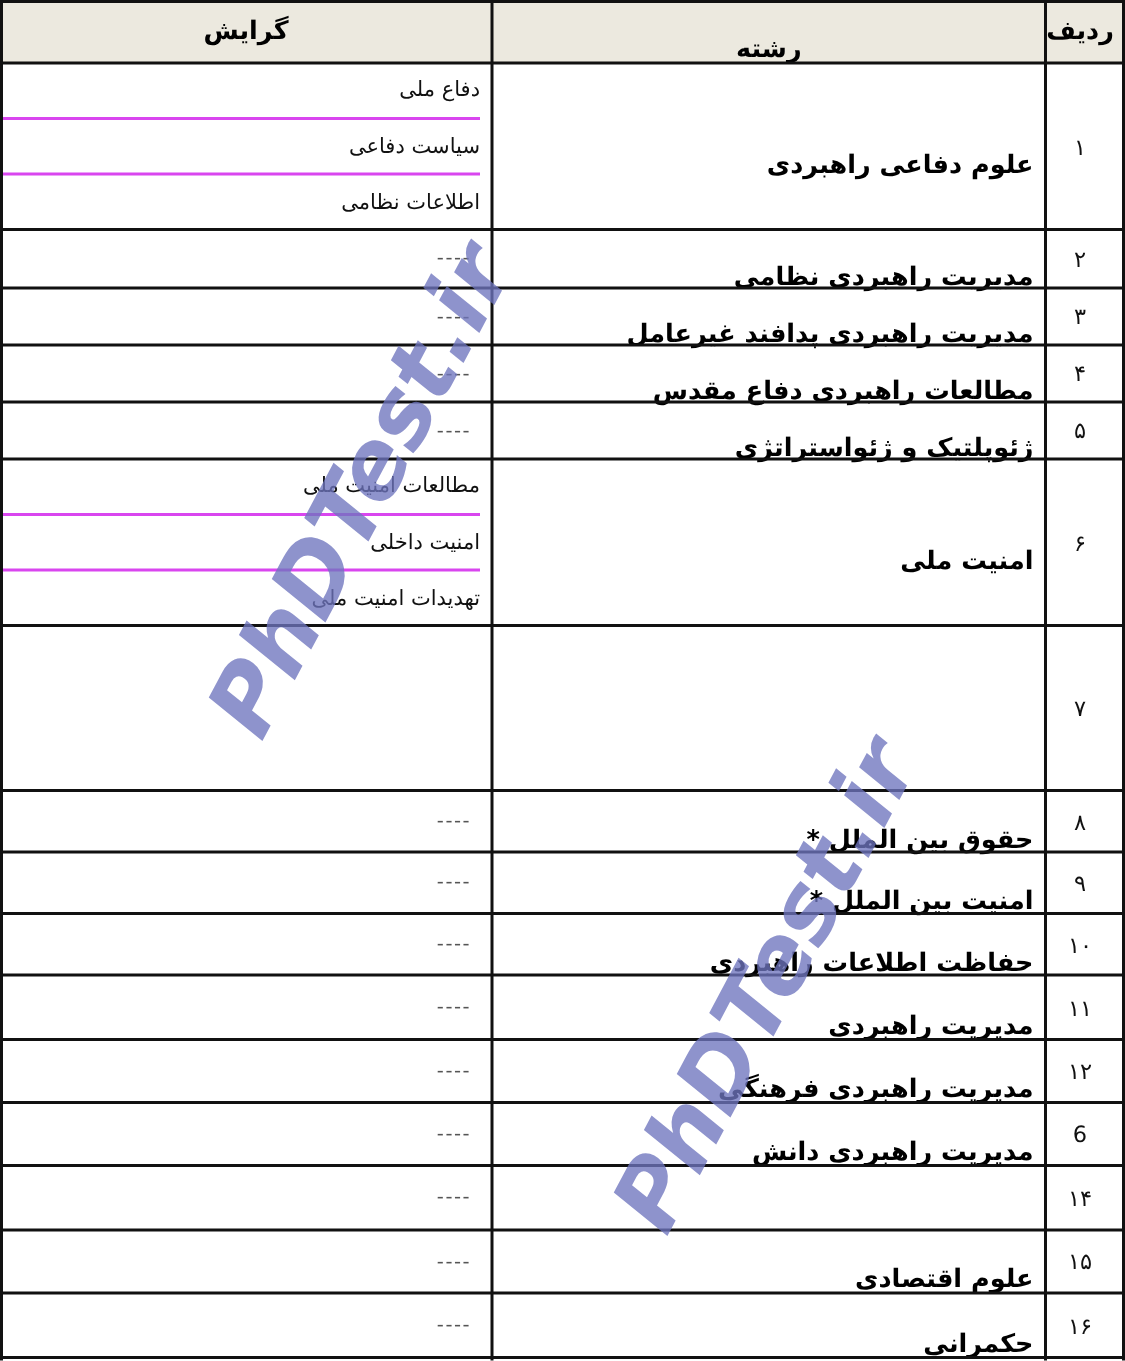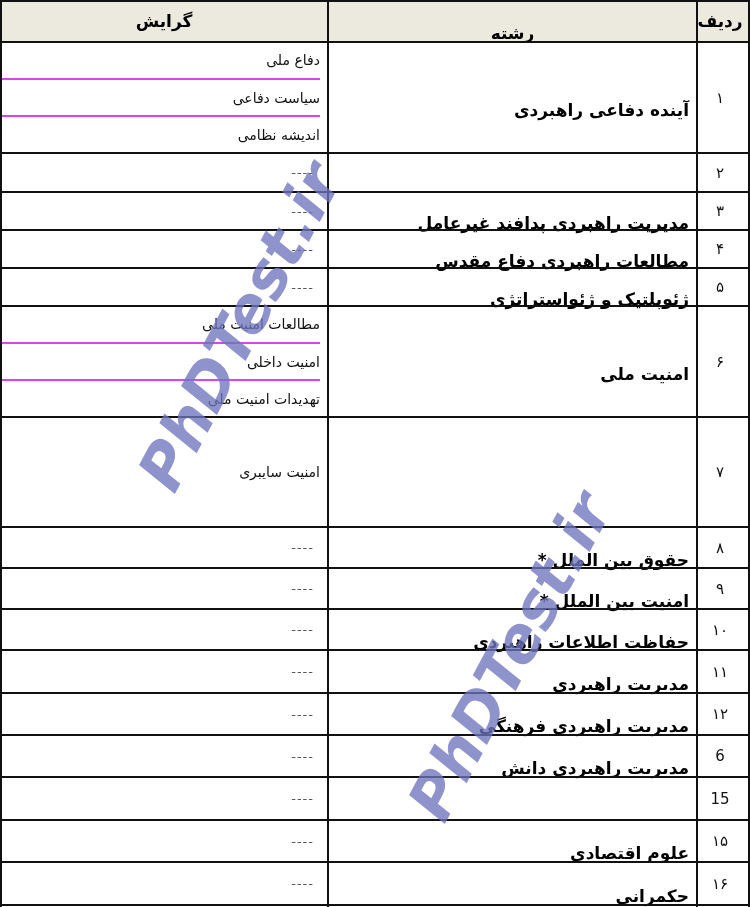--- a/index.html
+++ b/index.html
@@ -33,29 +33,30 @@
 
   <div class="row header" style="top:0;height:42px;">
     <div class="cell c-num">ردیف</div>
     <div class="cell c-field" style="justify-content:center;padding-right:0;">رشته</div>
     <div class="cell c-spec" style="flex-direction:row;justify-content:center;align-items:center;padding-right:0;">گرایش</div>
   </div>
 
   <div id="rows">
       <div class="row" style="top: 42px; height: 111px;">
         <div class="cell c-num">۱</div>
-        <div class="cell c-field">آینده دفاعی راهبردی</div>
+        <div class="cell c-field">علوم دفاعی راهبردی</div>
         <div class="cell c-spec">
           <div class="sub">دفاع ملی</div>
           <div class="sub">سیاست دفاعی</div>
-          <div class="sub">اندیشه نظامی</div>
+          <div class="sub">اطلاعات نظامی</div>
         </div>
       </div>
       <div class="row" style="top: 153px; height: 39px;">
         <div class="cell c-num">۲</div>
+        <div class="cell c-field">مدیریت راهبردی نظامی</div>
         <div class="cell c-spec">
           <div class="sub dash">----</div>
         </div>
       </div>
       <div class="row" style="top: 192px; height: 38px;">
         <div class="cell c-num">۳</div>
         <div class="cell c-field">مدیریت راهبردی پدافند غیرعامل</div>
         <div class="cell c-spec">
           <div class="sub dash">----</div>
         </div>
@@ -79,21 +80,20 @@
         <div class="cell c-field">امنیت ملی</div>
         <div class="cell c-spec">
           <div class="sub">مطالعات امنیت ملی</div>
           <div class="sub">امنیت داخلی</div>
           <div class="sub">تهدیدات امنیت ملی</div>
         </div>
       </div>
       <div class="row" style="top: 417px; height: 110px;">
         <div class="cell c-num">۷</div>
         <div class="cell c-spec">
-          <div class="sub">امنیت سایبری</div>
         </div>
       </div>
       <div class="row" style="top: 527px; height: 41px;">
         <div class="cell c-num">۸</div>
         <div class="cell c-field">حقوق بین الملل *</div>
         <div class="cell c-spec">
           <div class="sub dash">----</div>
         </div>
       </div>
       <div class="row" style="top: 568px; height: 41px;">
@@ -125,21 +125,21 @@
         </div>
       </div>
       <div class="row" style="top: 735px; height: 42px;">
         <div class="cell c-num">6</div>
         <div class="cell c-field">مدیریت راهبردی دانش</div>
         <div class="cell c-spec">
           <div class="sub dash">----</div>
         </div>
       </div>
       <div class="row" style="top: 777px; height: 43px;">
-        <div class="cell c-num">15</div>
+        <div class="cell c-num">۱۴</div>
         <div class="cell c-spec">
           <div class="sub dash">----</div>
         </div>
       </div>
       <div class="row" style="top: 820px; height: 42px;">
         <div class="cell c-num">۱۵</div>
         <div class="cell c-field">علوم اقتصادی</div>
         <div class="cell c-spec">
           <div class="sub dash">----</div>
         </div>

